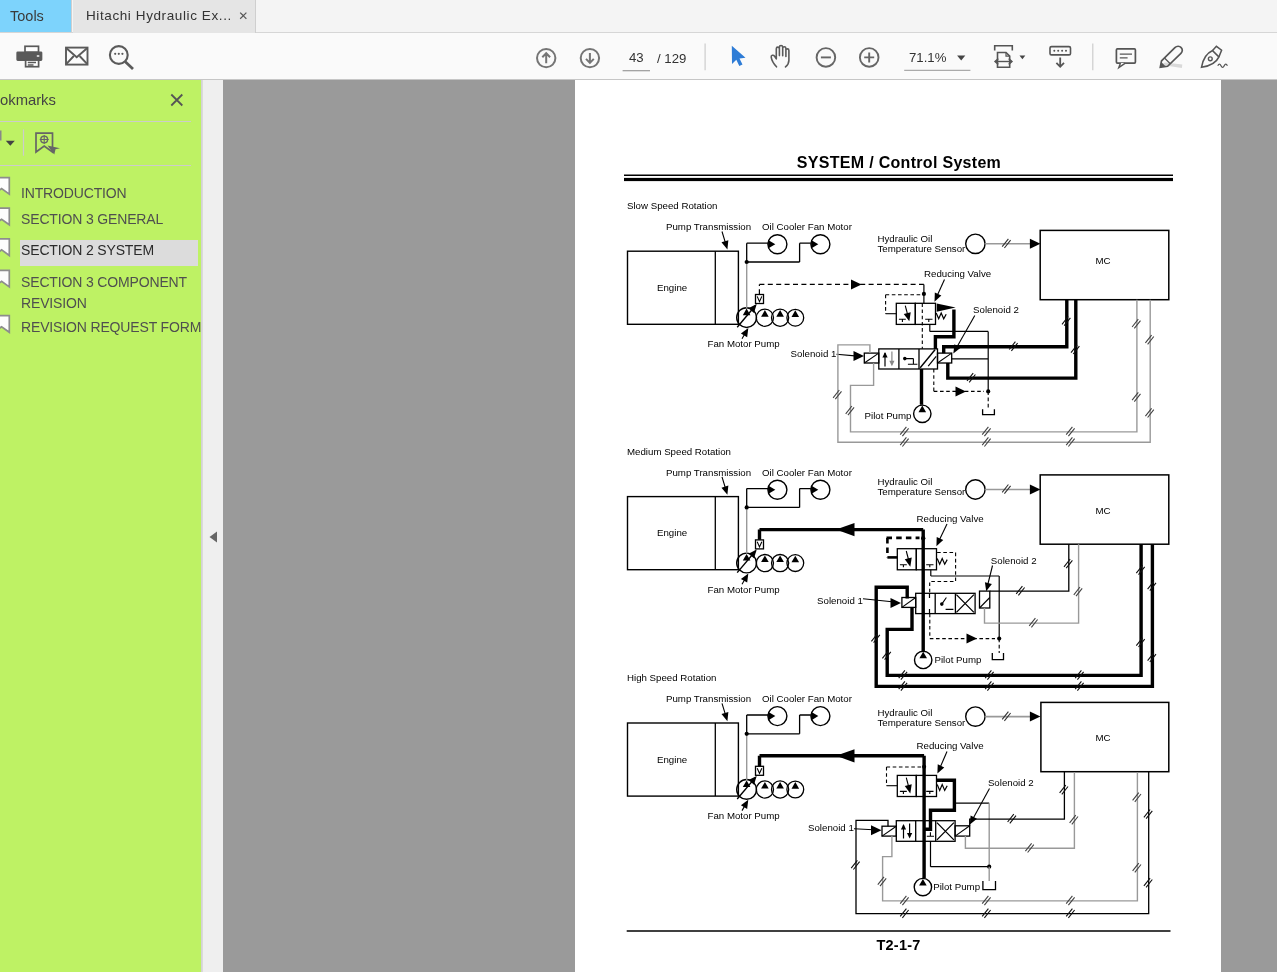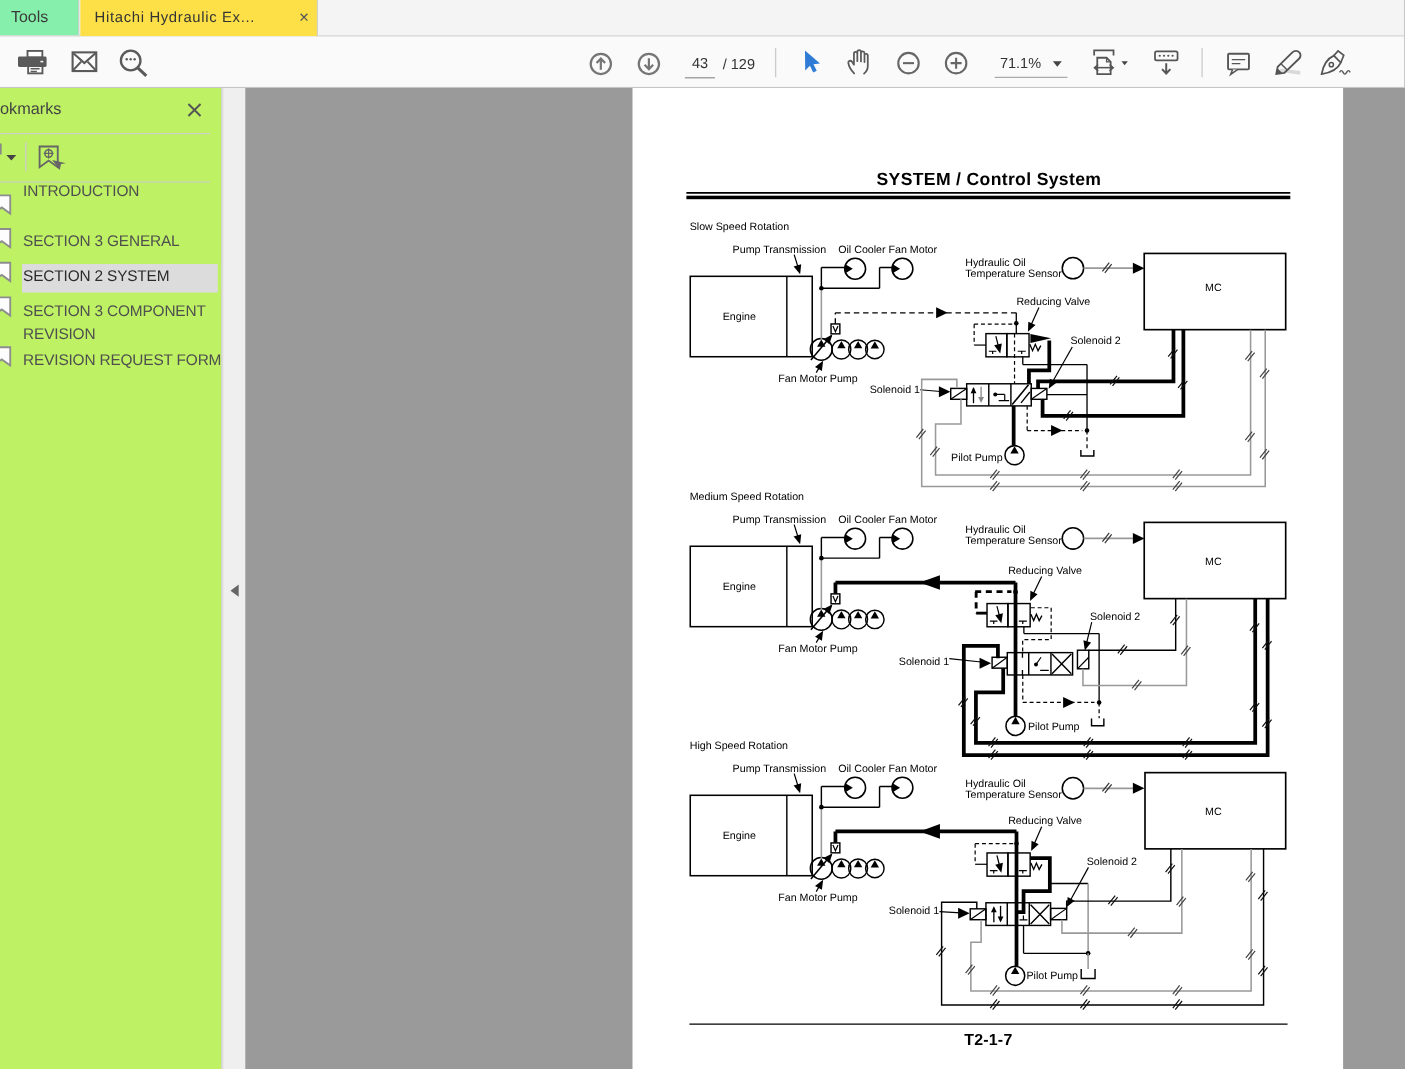--- a/index.html
+++ b/index.html
@@ -1,20 +1,20 @@
 <!DOCTYPE html>
 <html><head>
 <meta charset="utf-8">
 <style>
 html,body{margin:0;padding:0;}
 body{width:1277px;height:972px;overflow:hidden;position:relative;background:#9a9a9a;font-family:"Liberation Sans",sans-serif;}
 .abs{position:absolute;}
 #tabbar{left:0;top:0;width:1277px;height:32px;background:#f4f4f4;border-bottom:1px solid #d6d6d6;}
-#tabTools{left:0;top:0;width:72px;height:32px;background:#86efac;border-right:1px solid #cfcfcf;color:#3a3a3a;font-size:14.5px;line-height:32px;padding-left:10px;box-sizing:border-box;}
-#tabDoc{left:73px;top:0;width:182px;height:33px;background:#fde047;border-right:1px solid #cfcfcf;color:#333;font-size:13.5px;letter-spacing:0.6px;line-height:32px;padding-left:33px;}
+#tabTools{left:0;top:0;width:72px;height:32px;background:#7dd3fc;border-right:1px solid #cfcfcf;color:#3a3a3a;font-size:14.5px;line-height:32px;padding-left:10px;box-sizing:border-box;}
+#tabDoc{left:73px;top:0;width:182px;height:33px;background:#e5e5e5;border-right:1px solid #cfcfcf;color:#333;font-size:13.5px;letter-spacing:0.6px;line-height:32px;}
 #tabDoc span.t{position:absolute;left:13px;top:0;}
 #tabDoc span.x{position:absolute;right:6px;top:0;color:#555;font-size:12px;}
 #toolbar{left:0;top:33px;width:1277px;height:46px;background:#fafafa;border-bottom:1px solid #c6c6c6;}
 #sidebar{left:0;top:80px;width:201px;height:892px;background:#bef264;border-right:1px solid #d4d4d4;overflow:hidden;}
 #gutter{left:202px;top:80px;width:20px;height:892px;background:#efefef;border-left:1px solid #dadada;}
 #page{left:575px;top:80px;width:646px;height:892px;background:#fff;}
 .bmt{position:absolute;left:21px;color:#4f4f4f;font-size:14px;letter-spacing:-0.15px;white-space:nowrap;}
 </style>
 </head>
 <body>
@@ -23,21 +23,21 @@
 <div id="tabDoc" class="abs">
     <span class="t">Hitachi Hydraulic Ex...</span>
     <span class="x">✕</span>
   </div>
 <div id="toolbar" class="abs"></div>
 <div id="sidebar" class="abs">
   <div class="abs" style="left:0;top:12px;width:200px;height:20px;color:#444;font-size:14.8px;">okmarks</div>
   <div class="abs" style="left:0;top:40.5px;width:191px;height:1px;background:#ccc;"></div>
   <div class="abs" style="left:0;top:84.5px;width:191px;height:1px;background:#ccc;"></div>
   <div class="abs" style="left:19.5px;top:160.4px;width:178px;height:26px;background:#dcdcdc;"></div>
-  <div class="bmt" style="top:85px;">INTRODUCTION</div>
+  <div class="bmt" style="top:105px;">INTRODUCTION</div>
   <div class="bmt" style="top:131.4px;">SECTION 3 GENERAL</div>
   <div class="bmt" style="top:162px;color:#2b2b2b;">SECTION 2 SYSTEM</div>
   <div class="bmt" style="top:193.5px;text-align:right;">SECTION 3 COMPONENT</div>
   <div class="bmt" style="top:214.8px;">REVISION</div>
   <div class="bmt" style="top:238.9px;">REVISION REQUEST FORM</div>
   <svg class="abs" style="left:0;top:0" width="201" height="400" viewBox="0 0 201 400">
 
     <g stroke="#555" stroke-width="1.8" fill="none">
       <path d="M171.3,14.5 L182.3,25.5 M182.3,14.5 L171.3,25.5"></path>
     </g>

